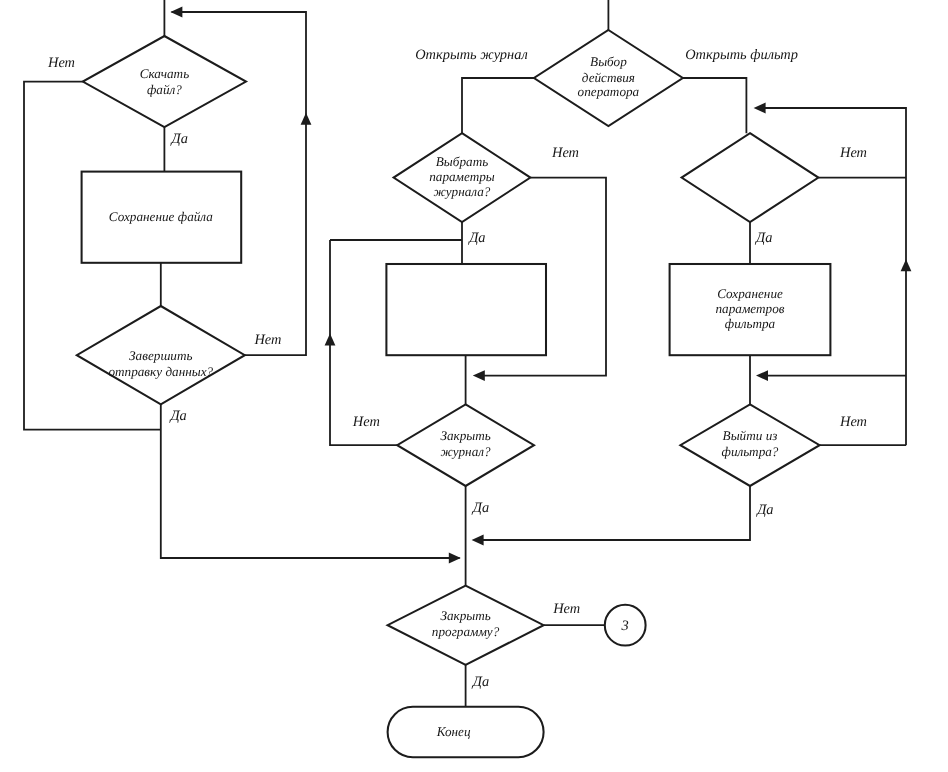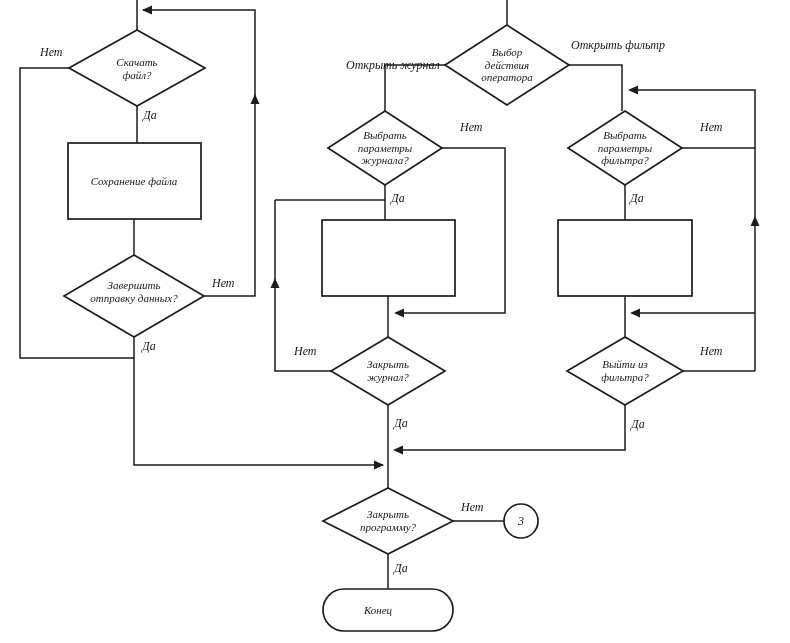--- a/index.html
+++ b/index.html
@@ -122,40 +122,40 @@
       <polygon class="shape" points="625,337 683,371 625,405 567,371"></polygon>
 
       <polygon class="shape" points="388,488 453,521 388,554 323,521"></polygon>
       <circle class="shape" cx="521" cy="521" r="17"></circle>
       <rect class="shape" x="323" y="589" width="130" height="42" rx="21" ry="21"></rect>
     </g>
   </svg>
 
   <div class="node-text" style="left:102px; top:46px; width:70px; height:46px;">Скачать файл?</div>
   <div class="node-text" style="left:89px; top:151px; width:90px; height:60px;">Сохранение файла</div>
-  <div class="node-text" style="left:89px; top:262px; width:90px; height:60px;">Завершить отправку данных?</div>
+  <div class="node-text" style="left:89px; top:274px; width:90px; height:60px;">Завершить отправку данных?</div>
 
   <div class="node-text" style="left:474px; top:38px; width:66px; height:54px;">Выбор действия оператора</div>
 
   <div class="node-text" style="left:340px; top:121px; width:90px; height:54px;">Выбрать параметры журнала?</div>
   <div class="node-text" style="left:345px; top:350px; width:86px; height:42px;">Закрыть журнал?</div>
 
-  <div class="node-text" style="left:580px; top:121px; width:90px; height:54px;">Выбрать параметры фильтра?</div>
+  <div class="node-text" style="left:585px; top:228px; width:80px; height:60px;">Сохранение параметров фильтра</div>
   <div class="node-text" style="left:582px; top:350px; width:86px; height:42px;">Выйти из фильтра?</div>
 
   <div class="node-text" style="left:348px; top:500px; width:80px; height:42px;">Закрыть программу?</div>
   <div class="node-text" style="left:509px; top:509px; width:24px; height:24px; font-size:12px;">3</div>
   <div class="node-text" style="left:323px; top:589px; width:110px; height:42px;">Конец</div>
 
   <div class="edge-label" style="left:40px;  top:45px;">Нет</div>
   <div class="edge-label" style="left:143px; top:108px;">Да</div>
   <div class="edge-label" style="left:212px; top:276px;">Нет</div>
   <div class="edge-label" style="left:142px; top:339px;">Да</div>
 
-  <div class="edge-label" style="left:346px; top:38px;margin-top:20px;">Открыть журнал</div>
+  <div class="edge-label" style="left:346px; top:38px;">Открыть журнал</div>
   <div class="edge-label" style="left:571px; top:38px;">Открыть фильтр</div>
 
   <div class="edge-label" style="left:460px; top:120px;">Нет</div>
   <div class="edge-label" style="left:391px; top:191px;">Да</div>
   <div class="edge-label" style="left:294px; top:344px;">Нет</div>
   <div class="edge-label" style="left:394px; top:416px;">Да</div>
 
   <div class="edge-label" style="left:700px; top:120px;">Нет</div>
   <div class="edge-label" style="left:630px; top:191px;">Да</div>
   <div class="edge-label" style="left:700px; top:344px;">Нет</div>

